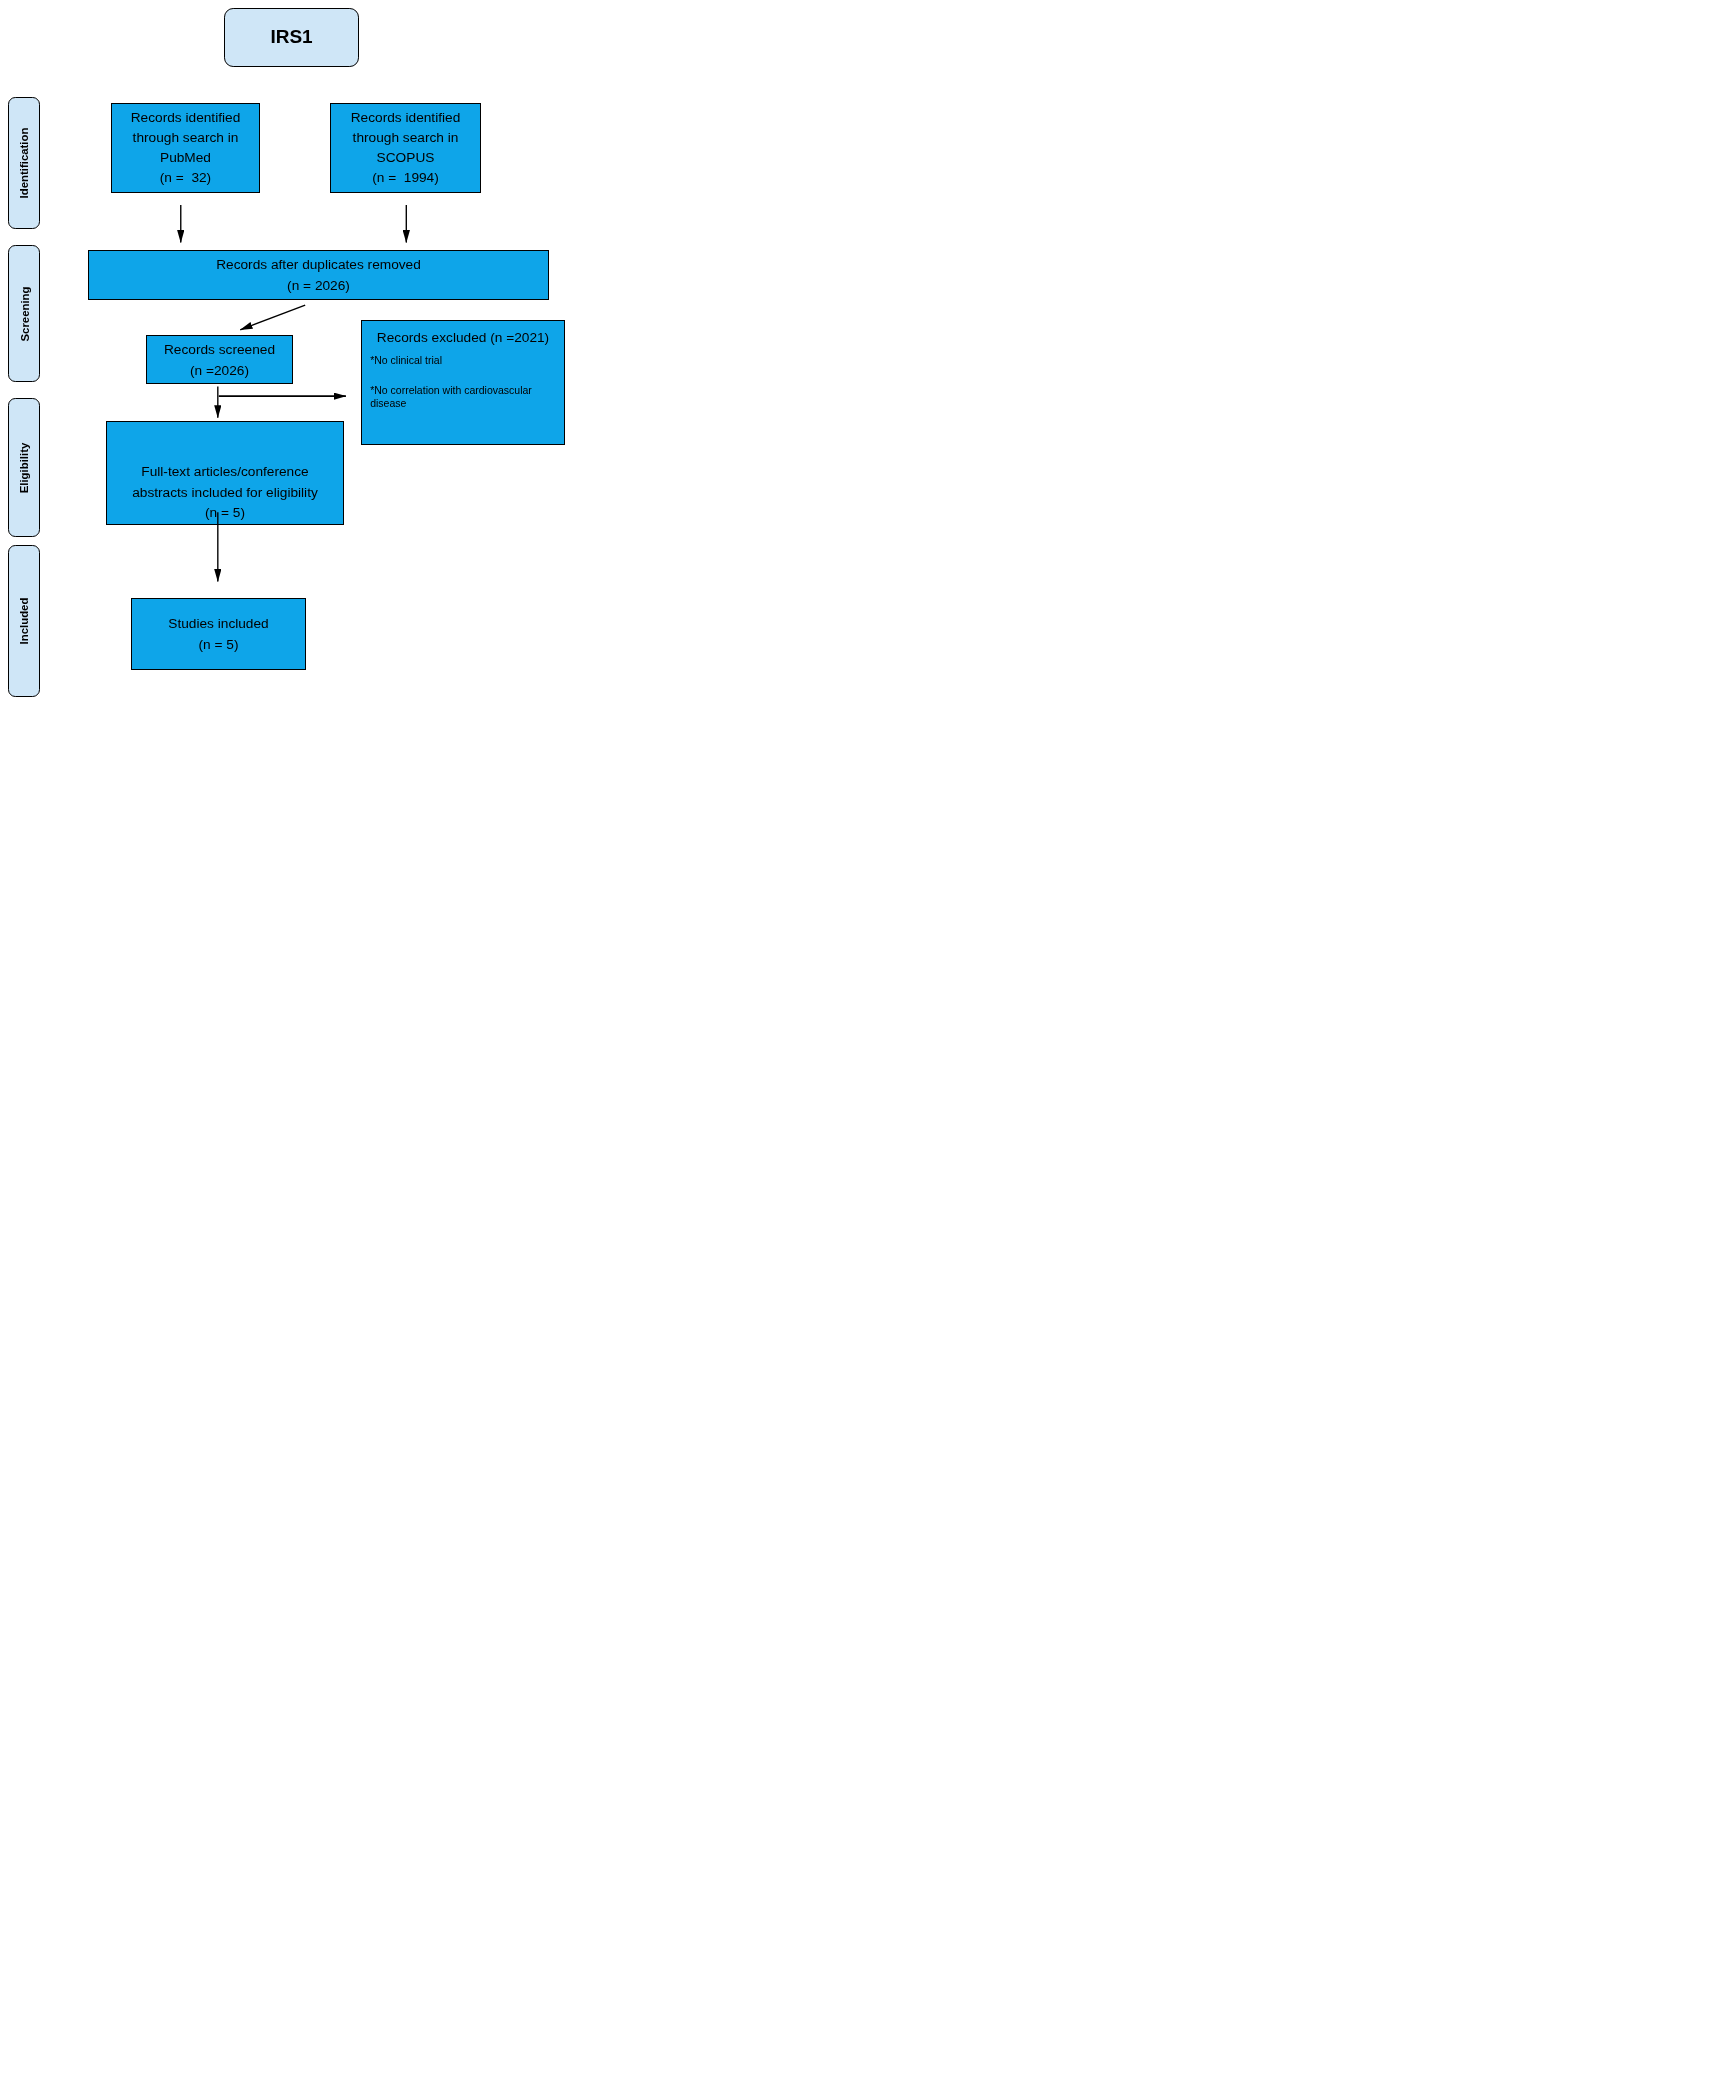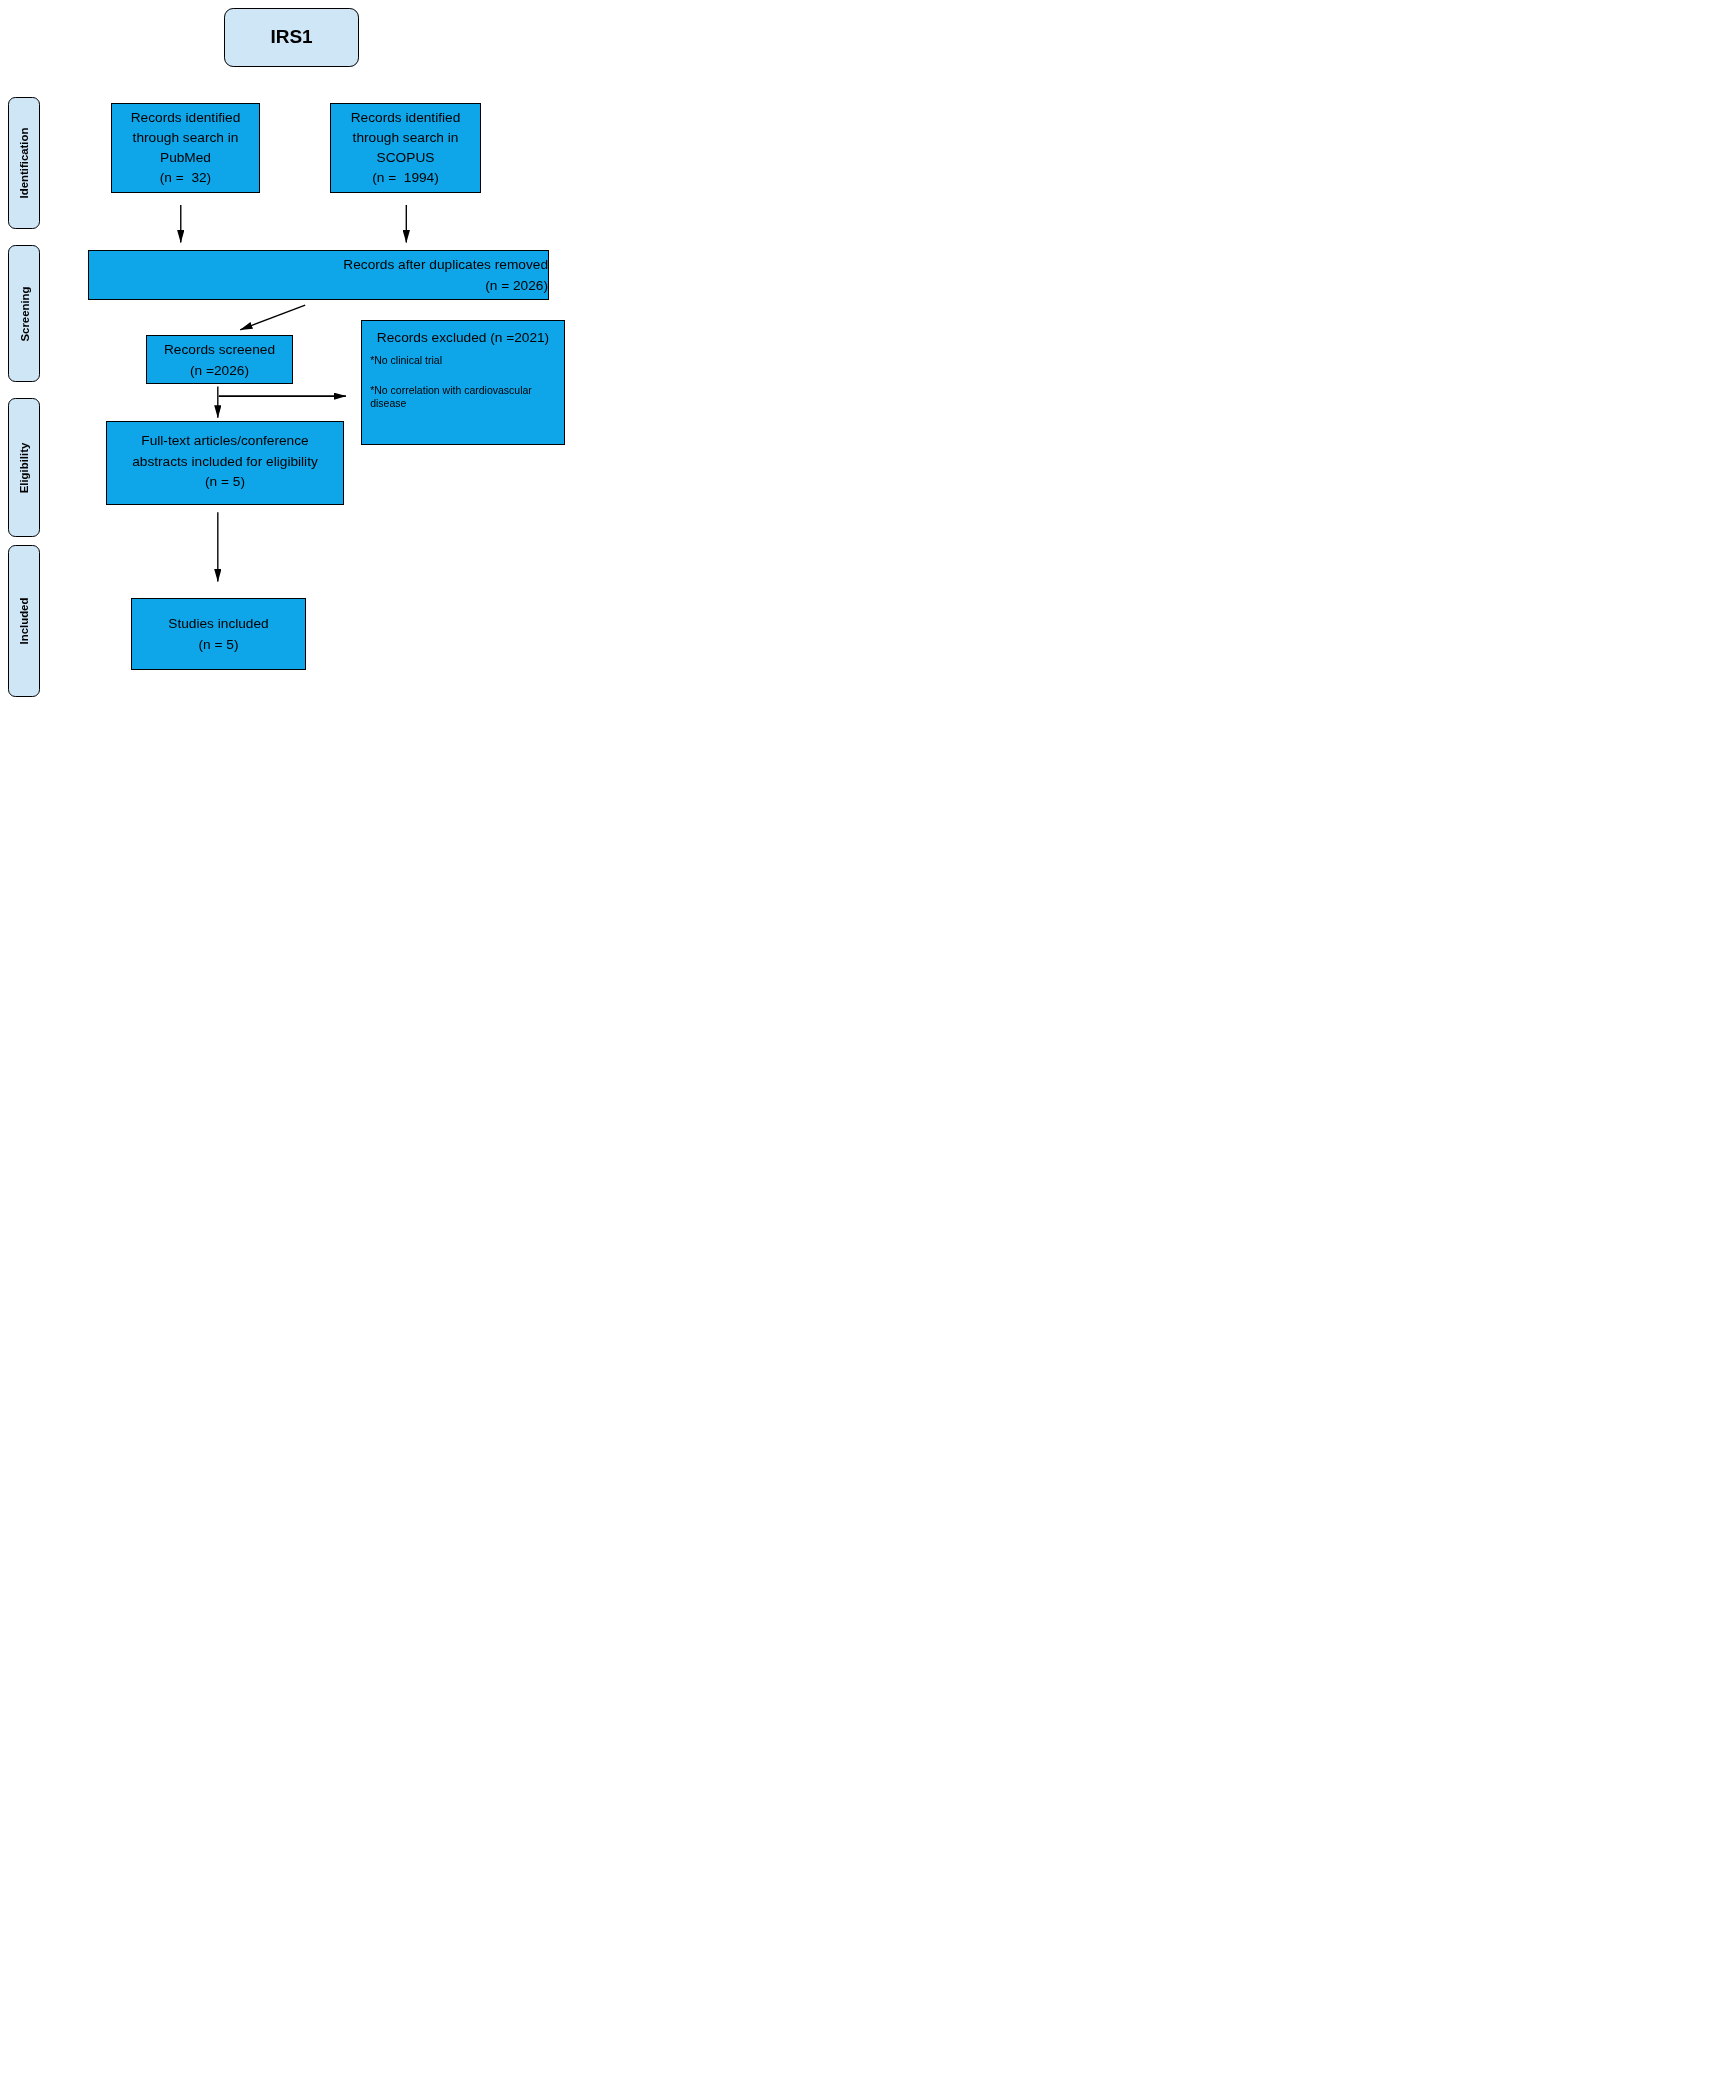--- a/index.html
+++ b/index.html
@@ -58,21 +58,21 @@
     text-align: center;
     color: #000000;
   }
   .line {
     font-size: 13.7px;
     line-height: 20px;
     white-space: pre-wrap;
   }
   #pubmed-box   { left: 111px; top: 103px; width: 149px; height: 90px; }
   #scopus-box   { left: 330px; top: 103px; width: 151px; height: 90px; }
-  #duplicates-box { left: 88px; top: 250px; width: 461px; height: 50px; align-items: flex-end; }
+  #duplicates-box { left: 88px; top: 250px; width: 461px; height: 50px; }
   #screened-box { left: 146px; top: 335px; width: 147px; height: 49px; }
   #screened-box .line, #duplicates-box .line { line-height: 21px; }
   #excluded-box {
     left: 361px; top: 320px; width: 204px; height: 125px;
     justify-content: flex-start;
     align-items: stretch;
     text-align: left;
     padding: 9.2px 8.2px;
   }
   #excluded-box .ex-title {
@@ -81,22 +81,22 @@
     white-space: pre-wrap;
   }
   #excluded-box .reason {
     font-size: 10.5px;
     line-height: 13px;
     margin-top: 9px;
     white-space: pre-wrap;
   }
   #excluded-box .reason + .reason { margin-top: 16.5px; }
   #fulltext-box {
-    left: 106px; top: 421px; width: 238px; height: 84px;
-    justify-content: flex-start;
+    left: 106px; top: 421px; width: 238px; height: 104px;
+    justify-content: flex-end;
     padding-top: 9.2px;
   }
   #fulltext-box .line { line-height: 20.6px; }
   #studies-box  { left: 131px; top: 598px; width: 175px; height: 72px; }
   #studies-box .line { line-height: 21px; }
   #arrow-layer {
     position: absolute;
     left: 0; top: 0;
     width: 577px;
     height: 699px;

